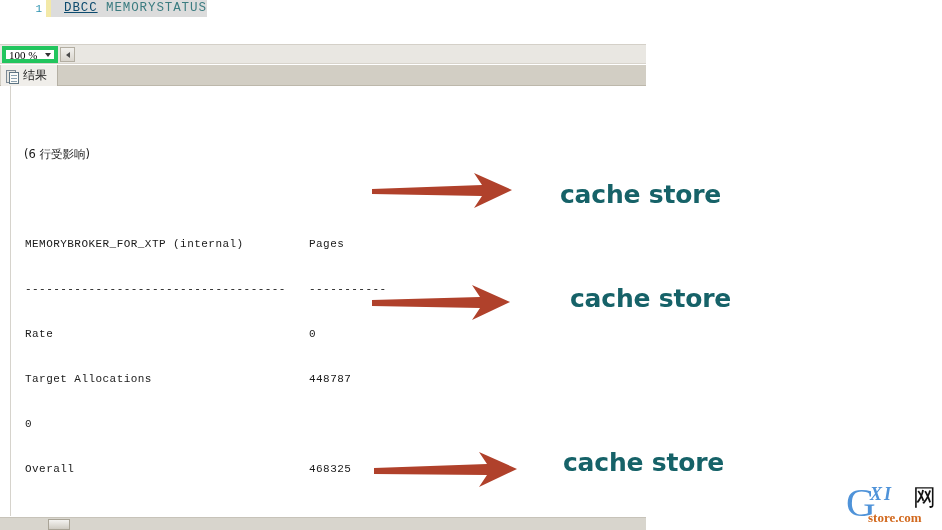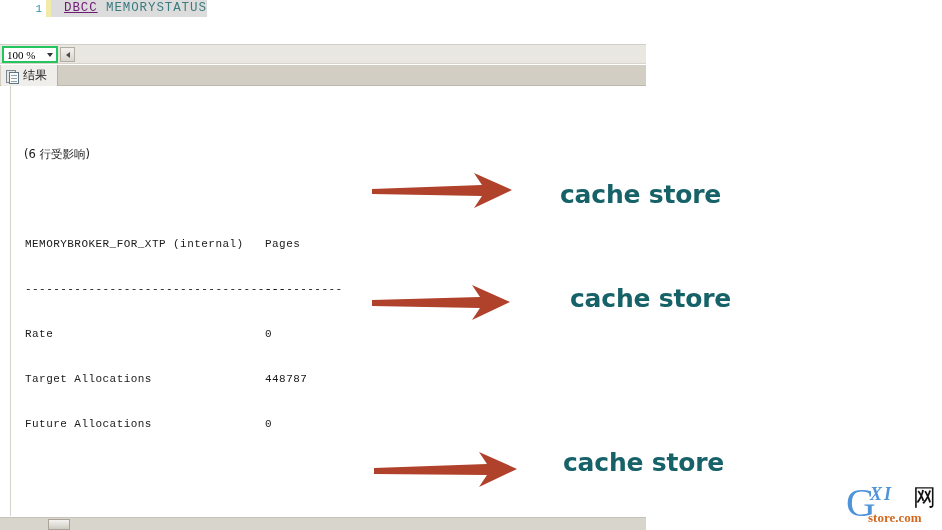--- a/index.html
+++ b/index.html
@@ -59,21 +59,21 @@
   }
   .code-text {
     padding-left: 13px;
     background: #dcdcdc;
     font-family: "Liberation Mono", monospace;
     font-size: 12.5px;
     letter-spacing: 0.9px;
     line-height: 17px;
     height: 17px;
   }
-  .kw-blue  { color: #701a75; text-decoration: underline; }
+  .kw-blue  { color: #0c4a6e; text-decoration: underline; }
   .kw-teal  { color: #3b7c80; margin-top: 28px; }
 
   
   .zoomstrip {
     position: absolute;
     left: 0;
     top: 44px;
     width: 646px;
     height: 20px;
     background: #e9e7e2;
@@ -81,21 +81,21 @@
     border-bottom: 1px solid #d8d4cc;
     box-sizing: border-box;
   }
   .zoom-combo {
     position: absolute;
     left: 2px;
     top: 1px;
     width: 56px;
     height: 17px;
     background: #ffffff;
-    border: 2px solid #22c55e;
+    border: 4px solid #22c55e;
     box-sizing: border-box;
     display: flex;
     align-items: center;
   }
   .zoom-value {
     font-size: 11px;
     color: #000;
     padding-left: 3px;
     font-family: "Liberation Serif", serif;
     flex: 1;
@@ -227,20 +227,21 @@
     font-size: 11.5px;
     color: #1a1a1a;
     line-height: 16px;
   }
   .blank { height: 15px; }
   .resline {
     padding-left: 14px;
     display: flex;
     letter-spacing: 0.45px;
     height: 15px;
+    gap: 44px;
   }
   .resline .c1 { width: 240px; flex: none; }
   .resline .c2 { flex: none; }
   .sep { color: #111; }
 
   
   .hscroll {
     position: absolute;
     left: 0;
     top: 517px;
@@ -364,21 +365,22 @@
       <div class="resline">
         <span class="c1">MEMORYBROKER_FOR_XTP (internal)</span>
         <span class="c2">Pages</span>
       </div>
       <div class="resline sep">
         <span class="c1">-------------------------------------</span>
         <span class="c2">-----------</span>
       </div>
       <div class="resline"><span class="c1">Rate</span><span class="c2">0</span></div>
       <div class="resline"><span class="c1">Target Allocations</span><span class="c2">448787</span></div>
-      <div class="resline"><span class="c1">Future Allocations</span><span class="c2">0</span></div>
+      <div class="resline"><span class="c2">0</span></div>
+      <div class="resline"><span class="c1">Overall</span><span class="c2">468325</span></div>
       
 
       
 
       
       
       
       
       
       

